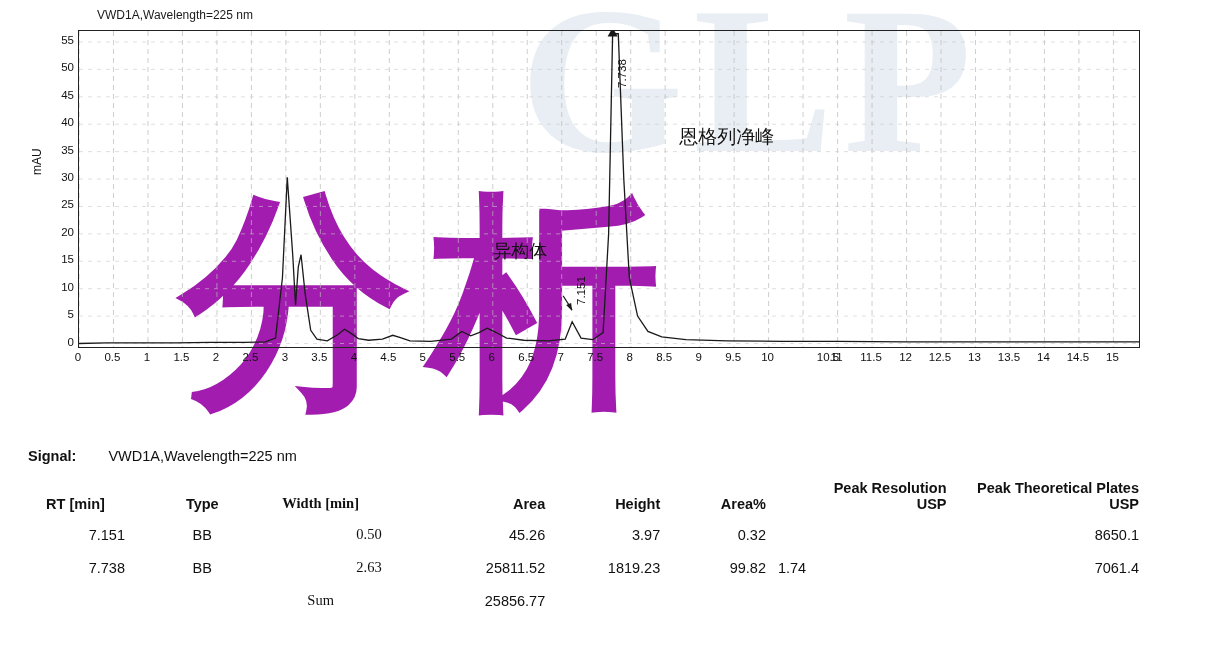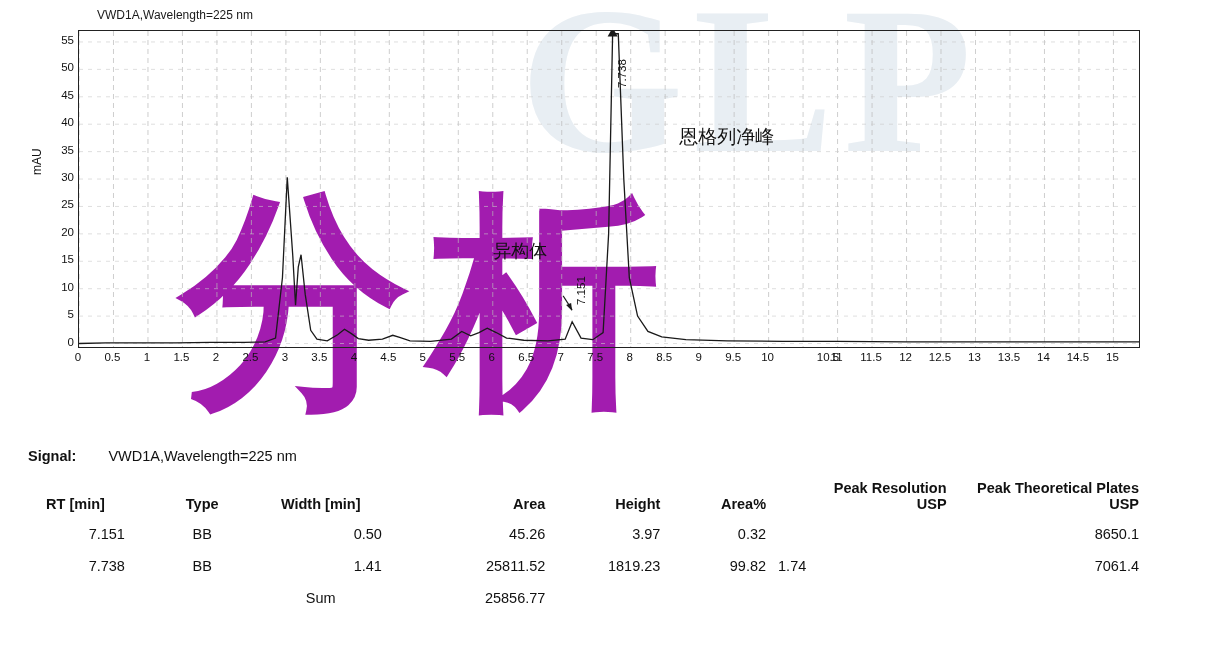--- a/index.html
+++ b/index.html
@@ -176,21 +176,21 @@
     padding: 2px 6px 6px 6px;
     vertical-align: bottom;
     white-space: pre-line;
   }
   table.res td {
     padding: 8px 6px;
     white-space: nowrap;
   }
   .c-rt      { width: 120px; text-align: right; padding-right: 26px !important; }
   .c-type    { width: 110px; text-align: center; }
-  .c-width   { width: 150px; text-align: right; padding-right: 30px !important; }
+  .c-width   { width: 150px; text-align: right; padding-right: 30px !important; font-family: Liberation Serif, serif; }
   .c-area    { width: 150px; text-align: right; }
   .c-height  { width: 120px; text-align: right; }
   .c-areapct { width: 110px; text-align: right; }
   .c-res     { width: 200px; text-align: left; }
   .c-plates  { width: 215px; text-align: right; }
 
   th.c-rt, th.c-type, th.c-width { text-align: center; }
   th.c-area, th.c-height, th.c-areapct { text-align: right; }
   th.c-res, th.c-plates { text-align: right; }
 
@@ -352,21 +352,21 @@
           <td class="c-width">0.50</td>
           <td class="c-area">45.26</td>
           <td class="c-height">3.97</td>
           <td class="c-areapct">0.32</td>
           <td class="c-res"></td>
           <td class="c-plates">8650.1</td>
         </tr>
         <tr>
           <td class="c-rt">7.738</td>
           <td class="c-type">BB</td>
-          <td class="c-width">1.41</td>
+          <td class="c-width">2.63</td>
           <td class="c-area">25811.52</td>
           <td class="c-height">1819.23</td>
           <td class="c-areapct">99.82</td>
           <td class="c-res">1.74</td>
           <td class="c-plates">7061.4</td>
         </tr>
         <tr>
           <td class="c-rt"></td>
           <td class="c-type"></td>
           <td class="c-width sum-label">Sum</td>

